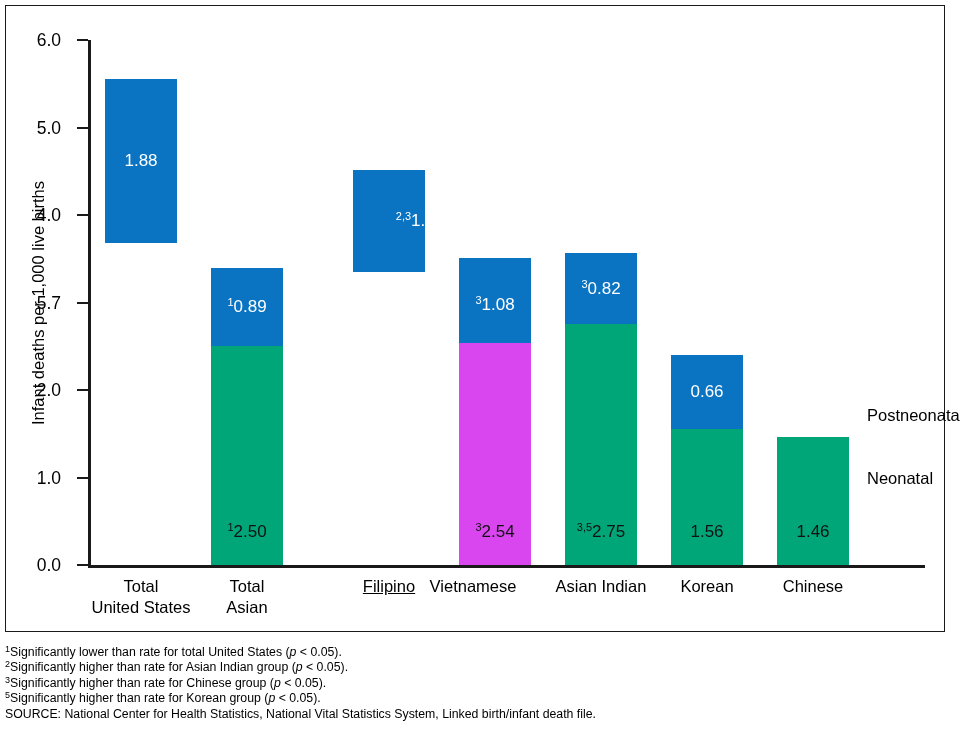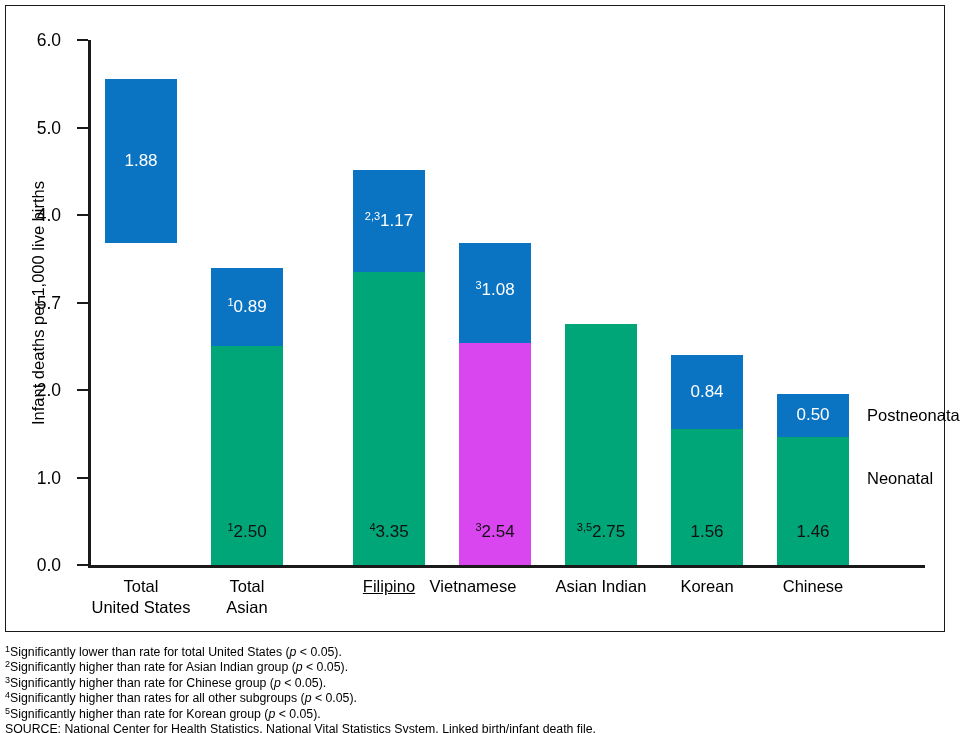--- a/index.html
+++ b/index.html
@@ -172,54 +172,51 @@
         </div>
         <div class="bar" style="left: 123px; width: 72px; height: 296.625px;">
           <div class="seg neo" style="bottom: 0px; height: 218.75px; background: rgb(0, 165, 120);">
             <div class="val" style="bottom: 25px;"><sup>1</sup>2.50</div>
           </div>
           <div class="seg post" style="bottom: 218.75px; height: 77.875px; background: rgb(10, 115, 194);">
             <div class="val" style="top: 29.9375px;"><sup>1</sup>0.89</div>
           </div>
         </div>
         <div class="bar" style="left: 265px; width: 72px; height: 395.5px;">
-          <div class="seg neo" style="bottom: 0px; height: 293.125px; background: rgb(0, 165, 120);">
-            <div class="val" style="bottom: 25px;"><sup>4</sup>3.35</div>
-          </div>
           <div class="seg post" style="bottom: 293.125px; height: 102.375px; background: rgb(10, 115, 194);">
-            <div class="val" style="top: 42.1875px;"><sup>2,3</sup>1.17</div>
+            <div class="val" style="top: 42.1875px; padding-left: 31px;"><sup>2,3</sup>1.17</div>
           </div>
         </div>
         <div class="bar" style="left: 371px; width: 72px; height: 316.75px;">
           <div class="seg neo" style="bottom: 0px; height: 222.25px; background: #d946ef;">
             <div class="val" style="bottom: 25px;"><sup>3</sup>2.54</div>
           </div>
-          <div class="seg post" style="bottom: 222.25px; height: 100px; background: rgb(10, 115, 194);">
+          <div class="seg post" style="bottom: 222.25px; height: 85px; background: rgb(10, 115, 194);">
             <div class="val" style="top: 38.25px;"><sup>3</sup>1.08</div>
           </div>
         </div>
         <div class="bar" style="left: 477px; width: 72px; height: 312.375px;">
           <div class="seg neo" style="bottom: 0px; height: 240.625px; background: rgb(0, 165, 120);">
             <div class="val" style="bottom: 25px;"><sup>3,5</sup>2.75</div>
           </div>
+          <div class="seg post" style="bottom: 240.625px; height: 71.75px; background: rgb(10, 115, 194);">
+            <div class="val" style="top: 26.875px;"><sup>3</sup>0.82</div>
+          </div>
         </div>
         <div class="bar" style="left: 583px; width: 72px; height: 210px;">
           <div class="seg neo" style="bottom: 0px; height: 136.5px; background: rgb(0, 165, 120);">
             <div class="val" style="bottom: 25px; margin-top: 29px;">1.56</div>
           </div>
           <div class="seg post" style="bottom: 136.5px; height: 73.5px; background: rgb(10, 115, 194);">
-            <div class="val" style="top: 27.75px;">0.84</div>
+            <div class="val" style="top: 27.75px;">0.66</div>
           </div>
         </div>
         <div class="bar" style="left: 689px; width: 72px; height: 171.5px;">
           <div class="seg neo" style="bottom: 0px; height: 127.75px; background: rgb(0, 165, 120);">
             <div class="val" style="bottom: 25px;">1.46</div>
-          </div>
-          <div class="seg post" style="bottom: 127.75px; height: 43.75px; background: rgb(10, 115, 194);">
-            <div class="val" style="top: 12.875px;">0.50</div>
           </div>
         </div>
       </div>
   </div>
 
   <div id="cats">
       <div class="cat" style="left: 65px; width: 152px; top: 576px;">
         <div>Total</div>
         <div>United States</div>
       </div>
@@ -244,18 +241,17 @@
       </div>
     </div>
 
   <div class="legend-item" id="legend-post" style="left: 867px; top: 406.375px;">Postneonatal</div>
   <div class="legend-item" id="legend-neo" style="left: 867px; top: 453.25px; margin-top: 16px;">Neonatal</div>
 
   <div class="notes" id="notes">
       <div><sup>1</sup>Significantly lower than rate for total United States (<i>p</i> &lt; 0.05).</div>
       <div><sup>2</sup>Significantly higher than rate for Asian Indian group (<i>p</i> &lt; 0.05).</div>
       <div><sup>3</sup>Significantly higher than rate for Chinese group (<i>p</i> &lt; 0.05).</div>
-      <div><sup>4</sup>Significantly higher than rates for all other subgroups (<i>p</i> &lt; 0.05).</div>
       <div><sup>5</sup>Significantly higher than rate for Korean group (<i>p</i> &lt; 0.05).</div>
       <div>SOURCE: National Center for Health Statistics, National Vital Statistics System, Linked birth/infant death file.</div>
     </div>
 
 </div>
 
 </body></html>

